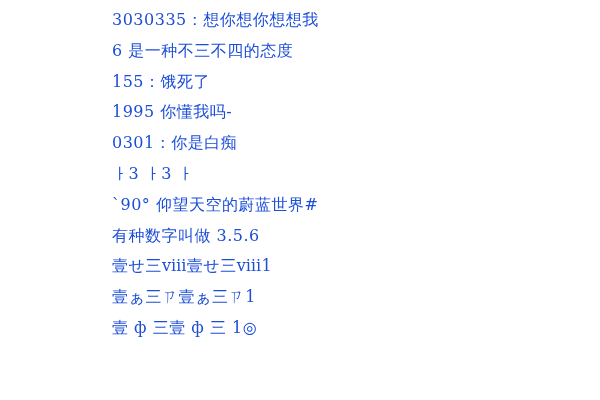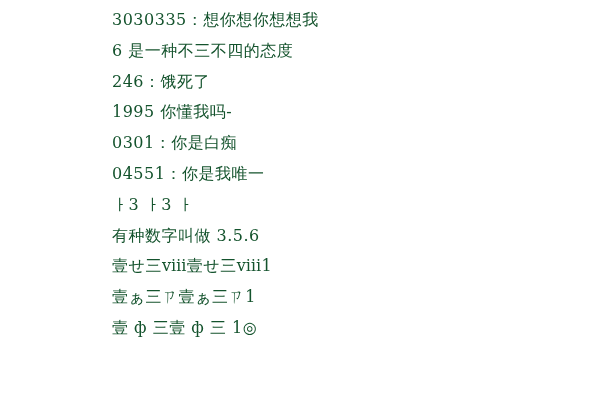--- a/index.html
+++ b/index.html
@@ -26,25 +26,25 @@
   .line {
     height: 30.8px;
     line-height: 30.8px;
     white-space: pre;
     letter-spacing: 0.5px;
   }
 </style>
 </head>
 <body>
 
-<div class="page" style="color: #14532d; background: rgb(255, 255, 255);">
+<div class="page" style="color: #1d4ed8; background: rgb(255, 255, 255);">
   <div class="line">3030335：想你想你想想我</div>
   <div class="line">6 是一种不三不四的态度</div>
-  <div class="line">246：饿死了</div>
+  <div class="line">155：饿死了</div>
   <div class="line">1995 你懂我吗-</div>
   <div class="line">0301：你是白痴</div>
-  <div class="line">04551：你是我唯一</div>
   <div class="line">ㅏ3 ㅏ3 ㅏ</div>
+  <div class="line">`90° 仰望天空的蔚蓝世界#</div>
   <div class="line">有种数字叫做 3.5.6</div>
   <div class="line">壹せ三ⅷ壹せ三ⅷ1</div>
   <div class="line">壹ぁ三ㄗ壹ぁ三ㄗ1</div>
   <div class="line">壹 ф 三壹 ф 三 1◎</div>
 </div>
 
 </body></html>

